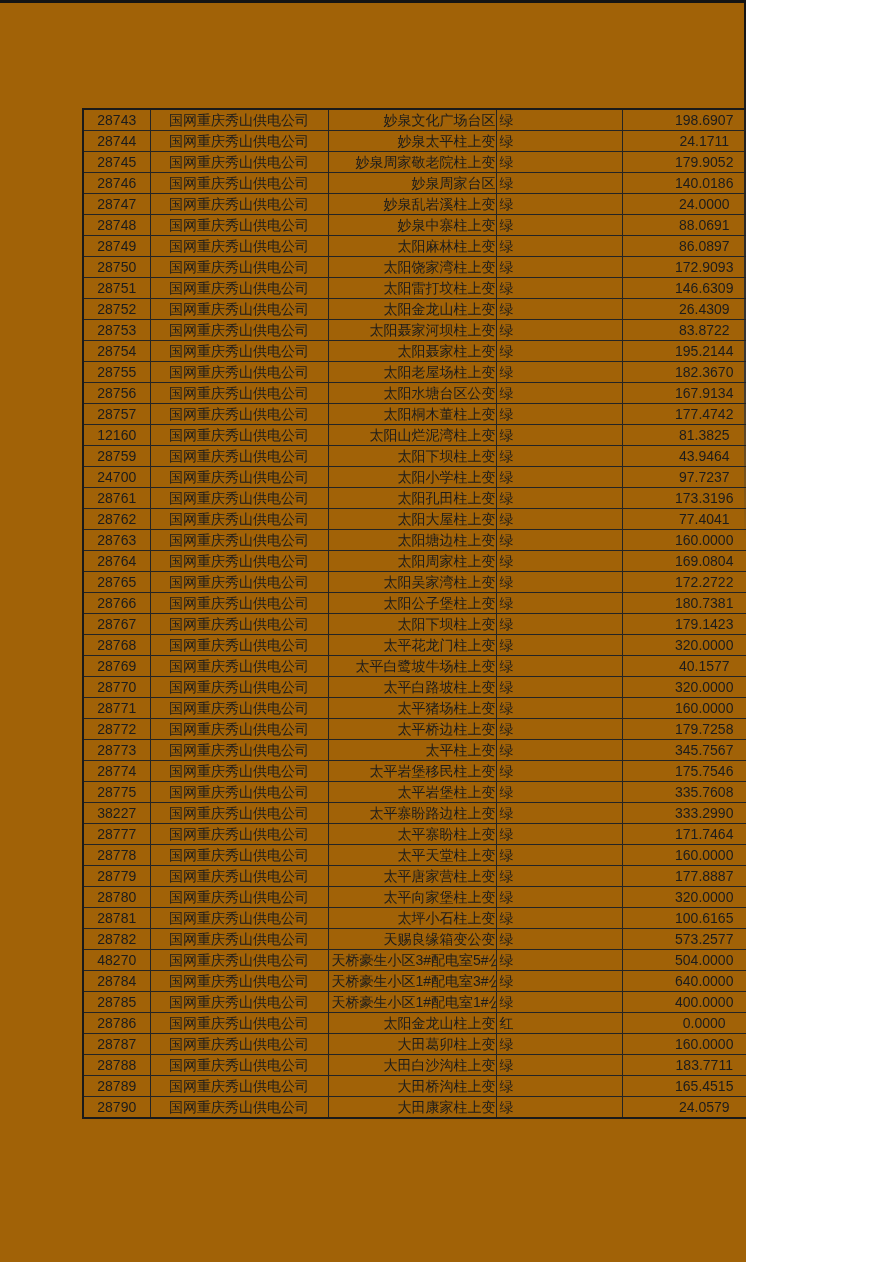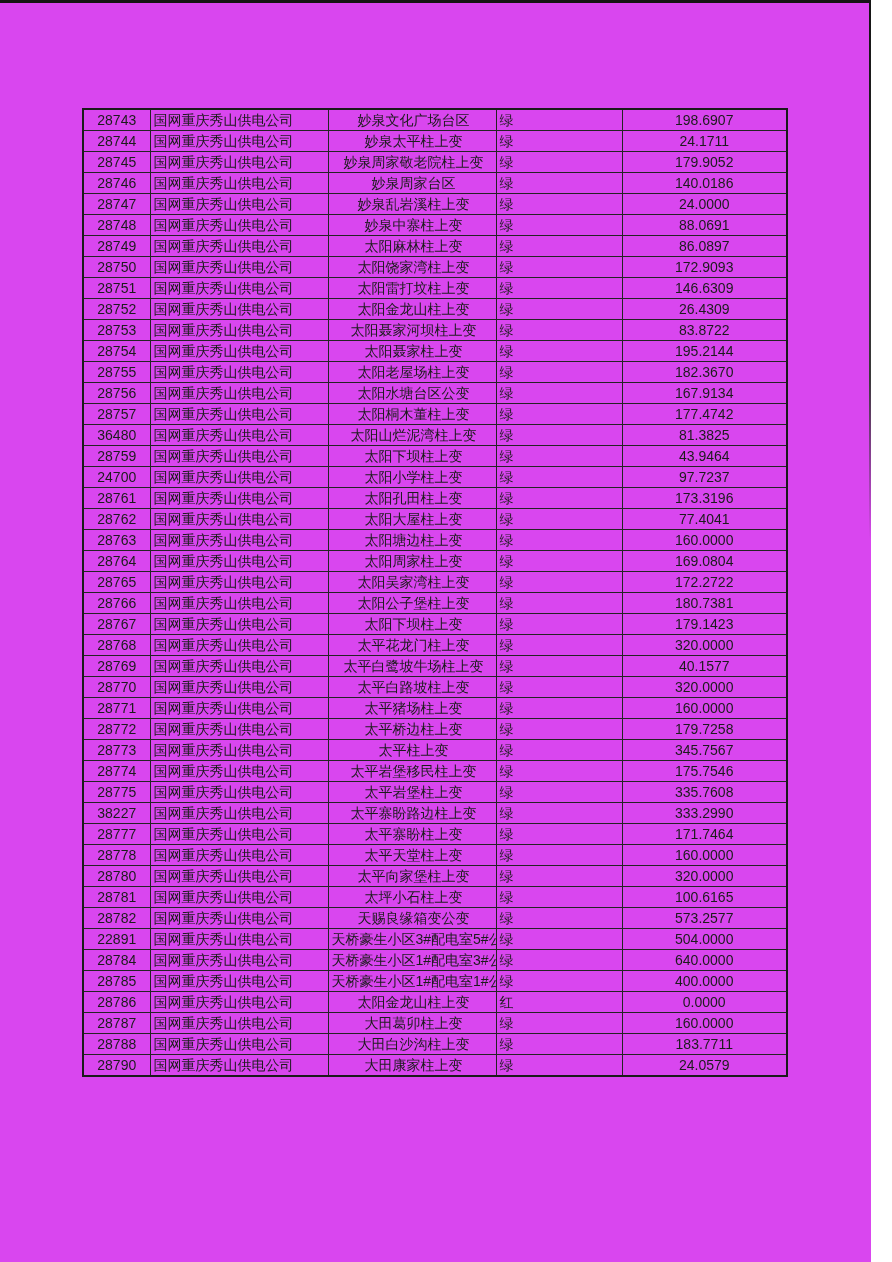--- a/index.html
+++ b/index.html
@@ -2,23 +2,23 @@
 <html><head>
 <meta charset="utf-8">
 <style>
   html, body {
     margin: 0;
     padding: 0;
     background: #ffffff;
   }
   .page {
     position: relative;
-    width: 871px;
+    width: 746px;
     height: 1262px;
-    background: #d946ef;
+    background: #a16207;
     overflow: hidden;
     font-family: "Liberation Sans", sans-serif;
   }
   .scan-edge-top {
     position: absolute;
     top: 0; left: 0; right: 0;
     height: 3px;
     background: #141414;
   }
   .scan-edge-right {
@@ -44,22 +44,22 @@
     height: 20px;
     font-size: 14px;
     line-height: 20px;
     padding: 0 3px;
     color: #1c1c1c;
     white-space: nowrap;
     overflow: hidden;
     box-sizing: border-box;
   }
   td.col-id     { width: 67px;  text-align: center; padding: 0; }
-  td.col-company{ width: 178px; text-align: left; }
-  td.col-station{ width: 168px; text-align: center; padding-right: 0; }
+  td.col-company{ width: 178px; text-align: center; }
+  td.col-station{ width: 168px; text-align: right; padding-right: 0; }
   td.col-status { width: 126px; text-align: left; }
   td.col-value  { width: 165px; text-align: center; }
 </style>
 </head>
 <body>
 
 <div class="page">
   <div class="scan-edge-top"></div>
   <div class="scan-edge-right"></div>
   <table class="data-table">
@@ -163,21 +163,21 @@
           <td class="col-value">167.9134</td>
         </tr>
         <tr>
           <td class="col-id">28757</td>
           <td class="col-company">国网重庆秀山供电公司</td>
           <td class="col-station">太阳桐木董柱上变</td>
           <td class="col-status">绿</td>
           <td class="col-value">177.4742</td>
         </tr>
         <tr>
-          <td class="col-id">36480</td>
+          <td class="col-id">12160</td>
           <td class="col-company">国网重庆秀山供电公司</td>
           <td class="col-station">太阳山烂泥湾柱上变</td>
           <td class="col-status">绿</td>
           <td class="col-value">81.3825</td>
         </tr>
         <tr>
           <td class="col-id">28759</td>
           <td class="col-company">国网重庆秀山供电公司</td>
           <td class="col-station">太阳下坝柱上变</td>
           <td class="col-status">绿</td>
@@ -310,20 +310,27 @@
           <td class="col-value">171.7464</td>
         </tr>
         <tr>
           <td class="col-id">28778</td>
           <td class="col-company">国网重庆秀山供电公司</td>
           <td class="col-station">太平天堂柱上变</td>
           <td class="col-status">绿</td>
           <td class="col-value">160.0000</td>
         </tr>
         <tr>
+          <td class="col-id">28779</td>
+          <td class="col-company">国网重庆秀山供电公司</td>
+          <td class="col-station">太平唐家营柱上变</td>
+          <td class="col-status">绿</td>
+          <td class="col-value">177.8887</td>
+        </tr>
+        <tr>
           <td class="col-id">28780</td>
           <td class="col-company">国网重庆秀山供电公司</td>
           <td class="col-station">太平向家堡柱上变</td>
           <td class="col-status">绿</td>
           <td class="col-value">320.0000</td>
         </tr>
         <tr>
           <td class="col-id">28781</td>
           <td class="col-company">国网重庆秀山供电公司</td>
           <td class="col-station">太坪小石柱上变</td>
@@ -331,21 +338,21 @@
           <td class="col-value">100.6165</td>
         </tr>
         <tr>
           <td class="col-id">28782</td>
           <td class="col-company">国网重庆秀山供电公司</td>
           <td class="col-station">天赐良缘箱变公变</td>
           <td class="col-status">绿</td>
           <td class="col-value">573.2577</td>
         </tr>
         <tr>
-          <td class="col-id">22891</td>
+          <td class="col-id">48270</td>
           <td class="col-company">国网重庆秀山供电公司</td>
           <td class="col-station">天桥豪生小区3#配电室5#公</td>
           <td class="col-status">绿</td>
           <td class="col-value">504.0000</td>
         </tr>
         <tr>
           <td class="col-id">28784</td>
           <td class="col-company">国网重庆秀山供电公司</td>
           <td class="col-station">天桥豪生小区1#配电室3#公</td>
           <td class="col-status">绿</td>
@@ -371,20 +378,27 @@
           <td class="col-station">大田葛卯柱上变</td>
           <td class="col-status">绿</td>
           <td class="col-value">160.0000</td>
         </tr>
         <tr>
           <td class="col-id">28788</td>
           <td class="col-company">国网重庆秀山供电公司</td>
           <td class="col-station">大田白沙沟柱上变</td>
           <td class="col-status">绿</td>
           <td class="col-value">183.7711</td>
+        </tr>
+        <tr>
+          <td class="col-id">28789</td>
+          <td class="col-company">国网重庆秀山供电公司</td>
+          <td class="col-station">大田桥沟柱上变</td>
+          <td class="col-status">绿</td>
+          <td class="col-value">165.4515</td>
         </tr>
         <tr>
           <td class="col-id">28790</td>
           <td class="col-company">国网重庆秀山供电公司</td>
           <td class="col-station">大田康家柱上变</td>
           <td class="col-status">绿</td>
           <td class="col-value">24.0579</td>
         </tr>
       </tbody>
   </table>

